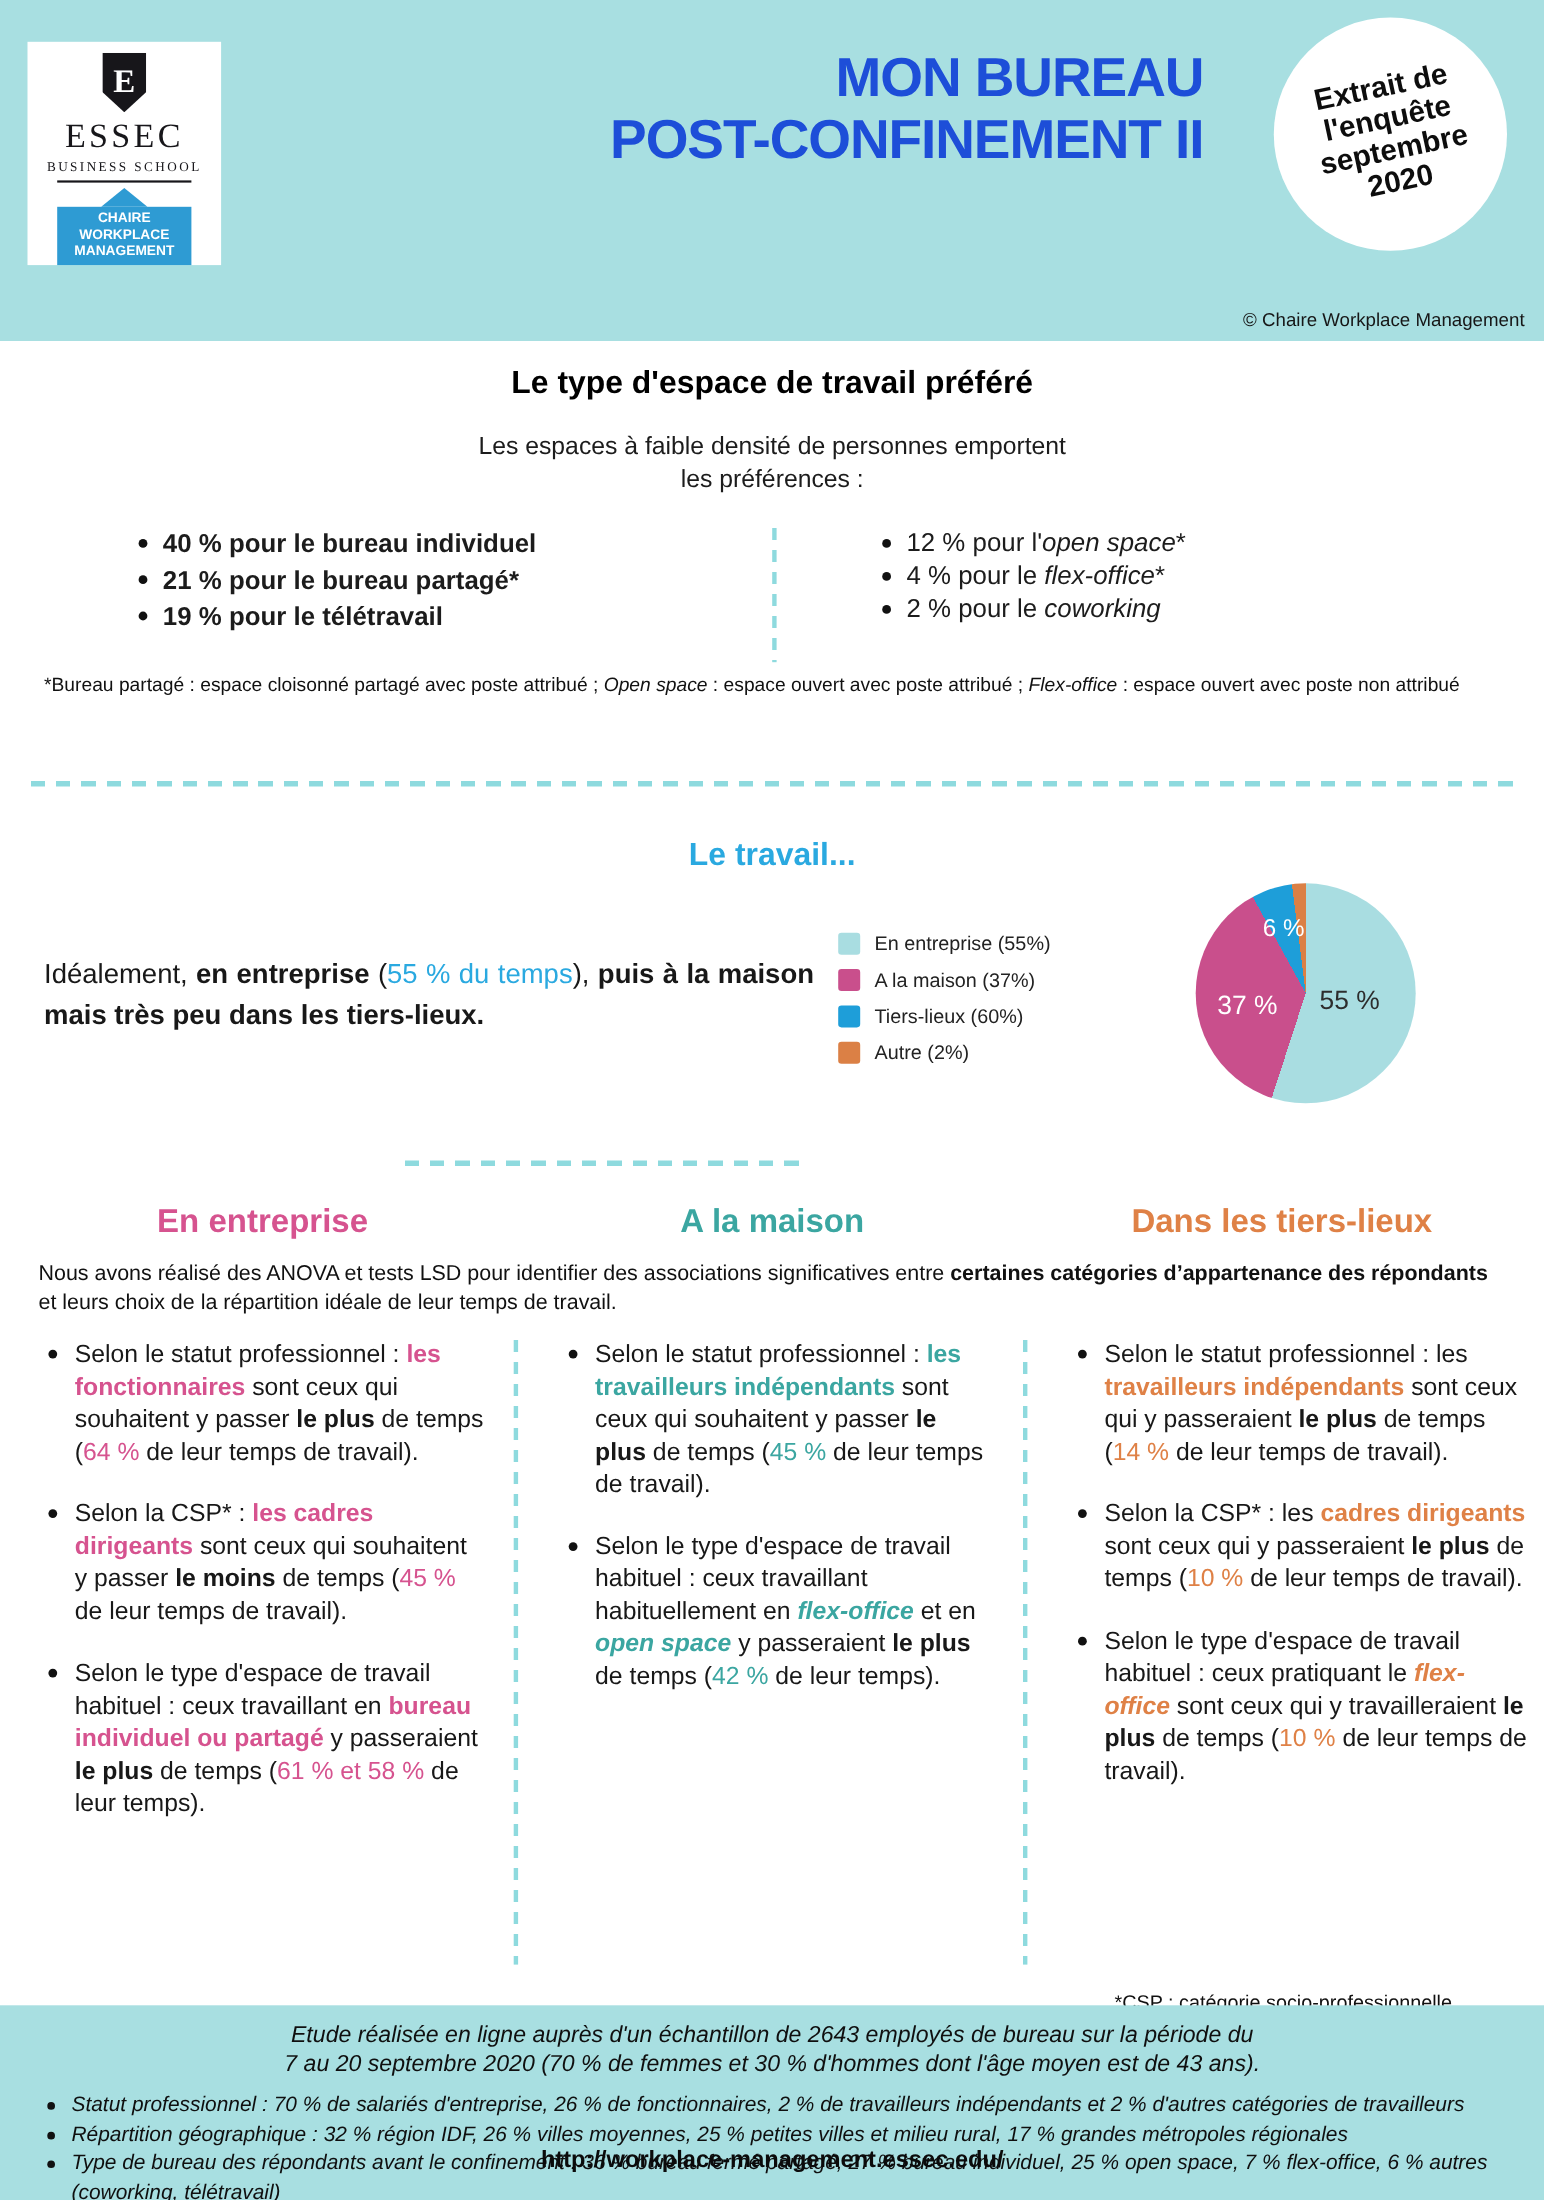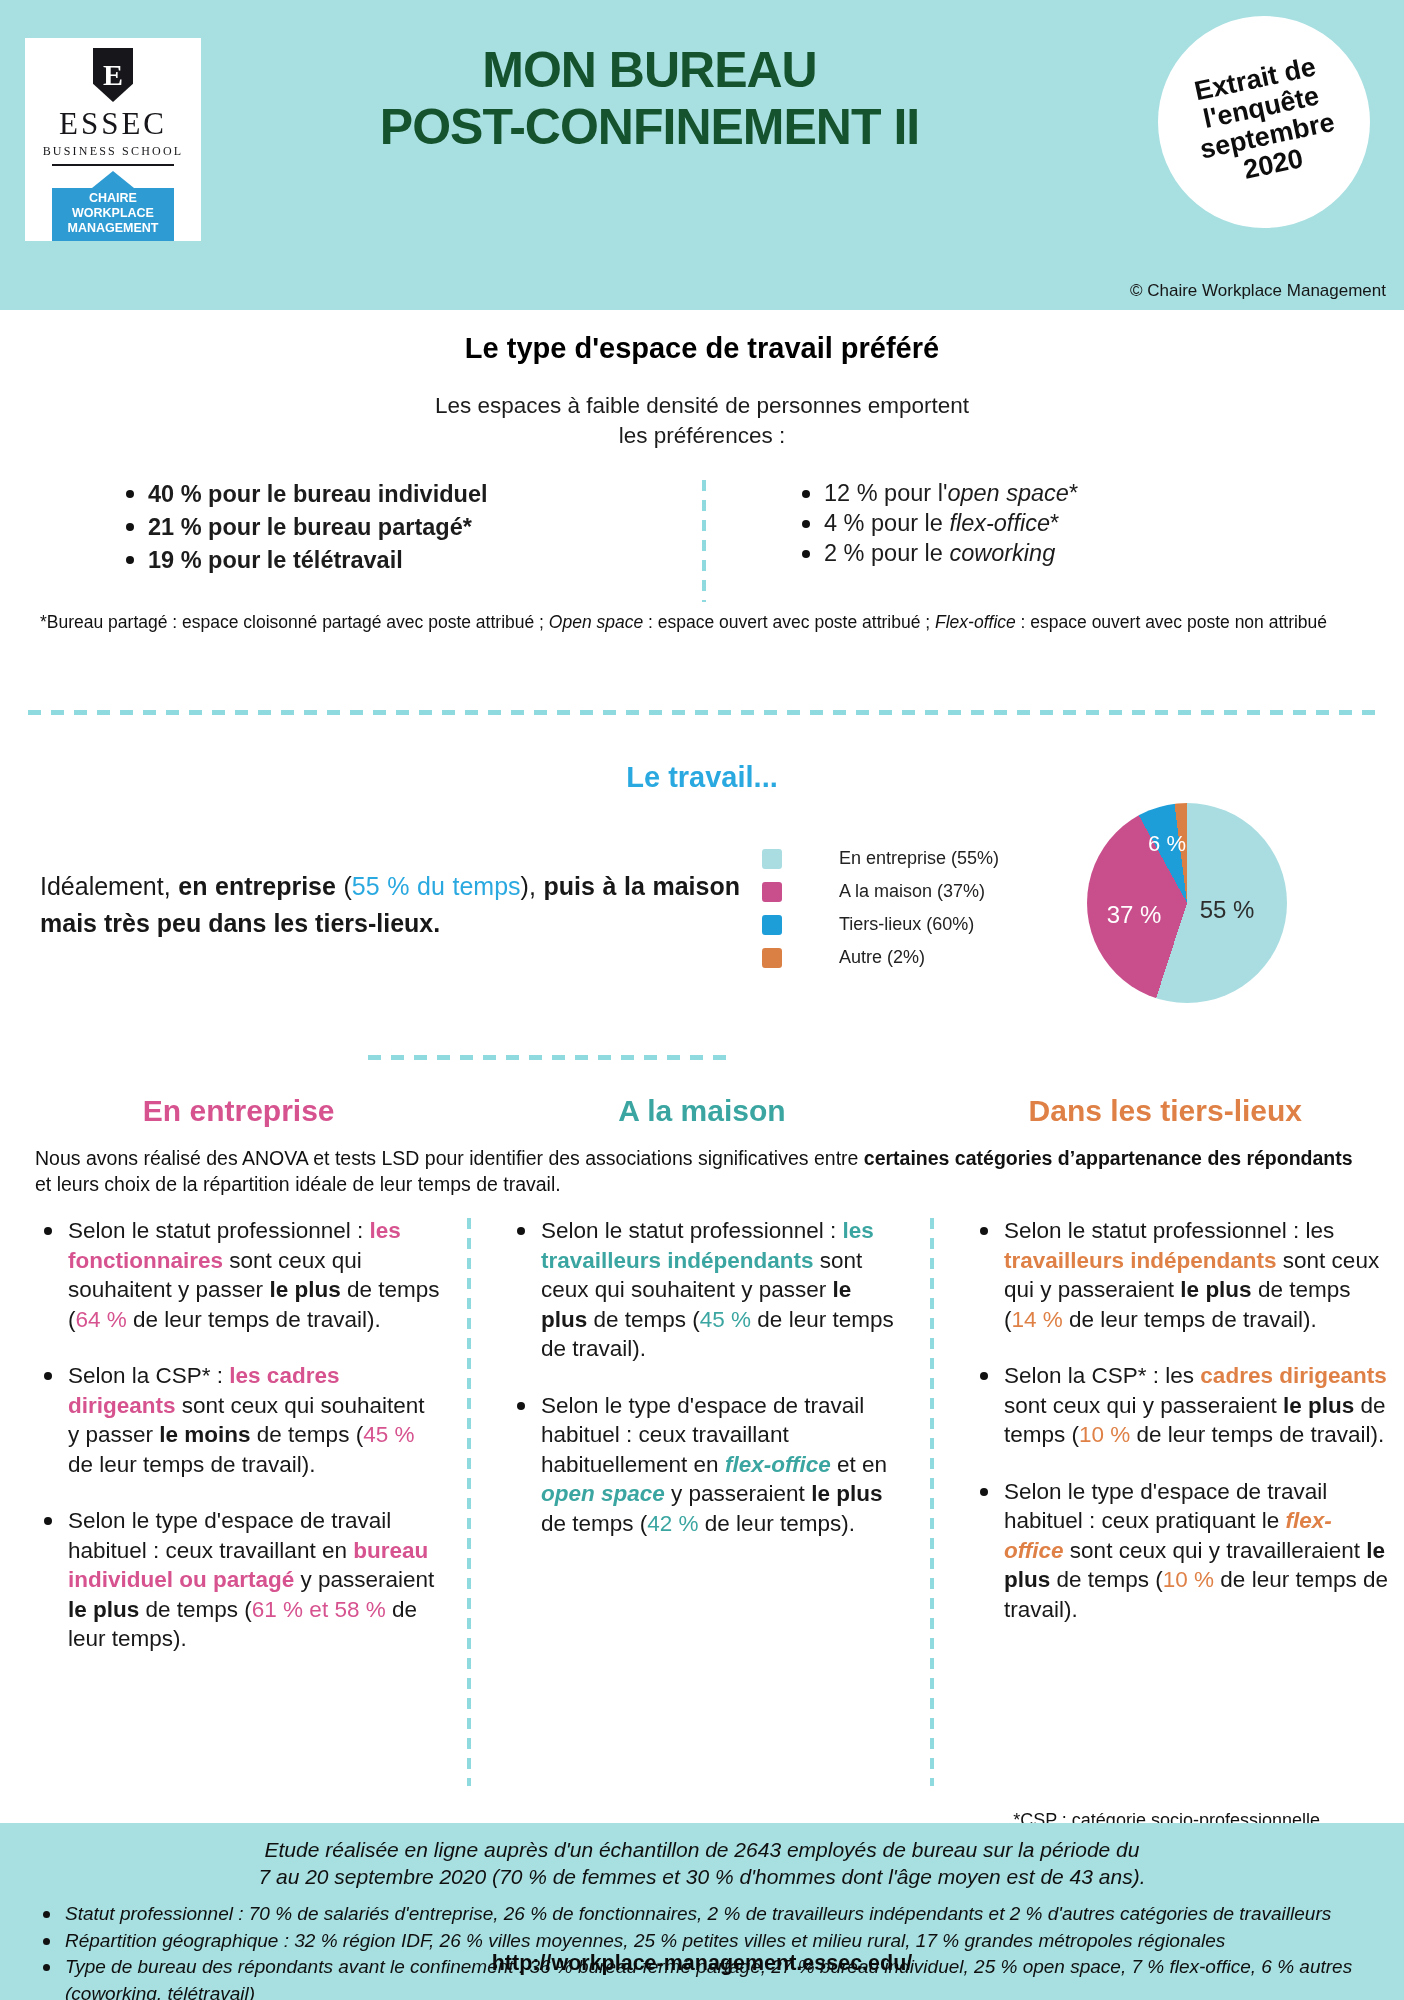--- a/index.html
+++ b/index.html
@@ -16,21 +16,21 @@
           clip-path:polygon(0 0,100% 0,100% 66%,50% 100%,0 66%);display:flex;align-items:center;justify-content:center;}
   .shield span{color:#fff;font-family:"Liberation Serif",serif;font-size:30px;font-weight:700;line-height:1;}
   .logo-essec{font-family:"Liberation Serif",serif;font-size:31px;letter-spacing:3px;color:#17161a;margin-top:4px;}
   .logo-bs{font-family:"Liberation Serif",serif;font-size:12px;letter-spacing:2.2px;color:#17161a;margin-top:2px;}
   .logo-rule{width:122px;height:2px;background:#17161a;margin-top:5px;}
   .logo-tri{width:0;height:0;border-left:21px solid transparent;border-right:21px solid transparent;
             border-bottom:17px solid #2e9bd3;margin-top:5px;}
   .logo-blue{width:122px;background:#2e9bd3;color:#fff;text-align:center;font-weight:700;
              font-size:12.5px;line-height:15px;padding:3px 0 5px;}
   .header-titles{position:absolute;left:205px;right:310px;top:42px;text-align:center;}
-  .main-title{font-size:50px;line-height:57px;font-weight:700;letter-spacing:-1px;color:#14532d;}
+  .main-title{font-size:50px;line-height:57px;font-weight:700;letter-spacing:-1px;color:#1d4ed8;text-align:right;}
   .header-subtitle{font-size:24px;margin-top:11px;color:#141414;}
   .badge{position:absolute;left:1158px;top:16px;width:212px;height:212px;border-radius:50%;background:#fff;
          display:flex;align-items:center;justify-content:center;}
   .badge-inner{transform:rotate(-12deg);text-align:center;font-weight:700;font-size:27px;line-height:29px;color:#0d0d0d;}
   .copyright{position:absolute;right:18px;bottom:9px;font-size:17px;color:#161616;}
 
   
   .hdash{height:5px;background:repeating-linear-gradient(to right,#8edade 0 13px,transparent 13px 23px);}
   .vdash{width:4px;background:repeating-linear-gradient(to bottom,#8edade 0 11px,transparent 11px 20px);}
 
@@ -50,21 +50,21 @@
   .pref-right li{font-size:23.5px;line-height:30px;}
   .sec1-footnote{margin:34px 40px 0;font-size:17.5px;line-height:23px;color:#111;}
   .sec1 .hdash.full{position:absolute;bottom:0;left:28px;right:28px;}
 
   
   .sec2{position:absolute;top:715px;left:0;right:0;height:345px;}
   .sec2 h2{margin:0;padding-top:46px;text-align:center;font-size:29px;font-weight:700;color:#2aa9e0;}
   .travail-par{position:absolute;left:40px;top:128px;width:700px;font-size:25px;line-height:37px;
                text-align:justify;color:#181818;}
   .legend{position:absolute;left:762px;top:133px;}
-  .legend-item{display:flex;align-items:center;margin-bottom:12px;gap:44px;}
+  .legend-item{display:flex;margin-bottom:12px;}
   .legend-swatch{width:20px;height:20px;border-radius:3px;flex:0 0 auto;}
   .legend-label{margin-left:13px;font-size:18px;color:#222;}
   .pie-wrap{position:absolute;left:1087px;top:88px;width:200px;height:200px;}
   .pie{width:200px;height:200px;border-radius:50%;}
   .pie-label{position:absolute;transform:translate(-50%,-50%);font-size:24px;color:#2d2d2d;}
   .pie-label.l55{left:140px;top:107px;}
   .pie-label.l37{left:47px;top:112px;color:#fff;}
   .pie-label.l6{left:80px;top:41px;color:#fff;font-size:22px;}
   .sec2 .hdash.short{position:absolute;bottom:0;left:368px;width:368px;}
 

